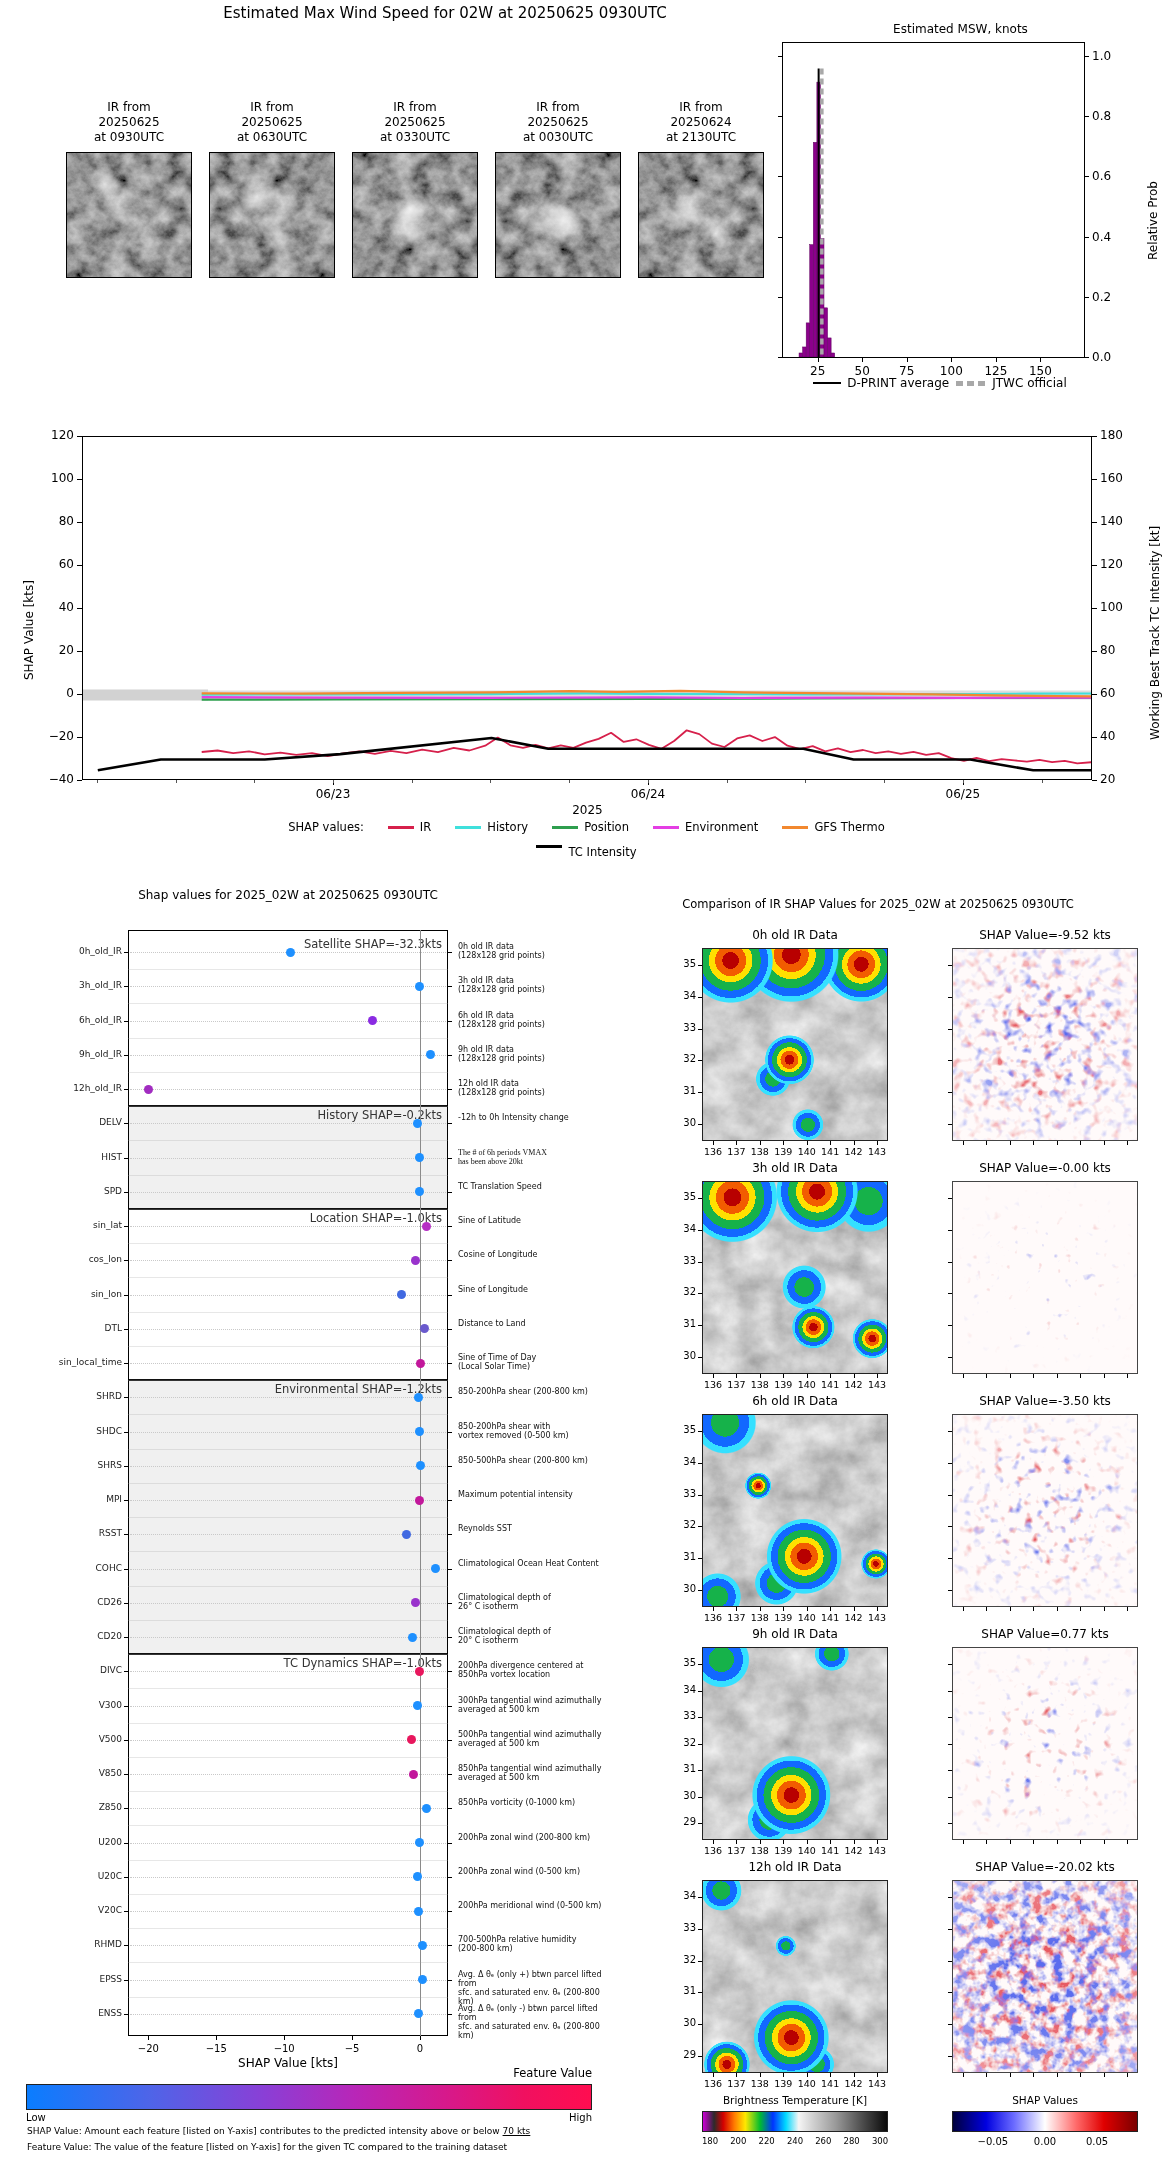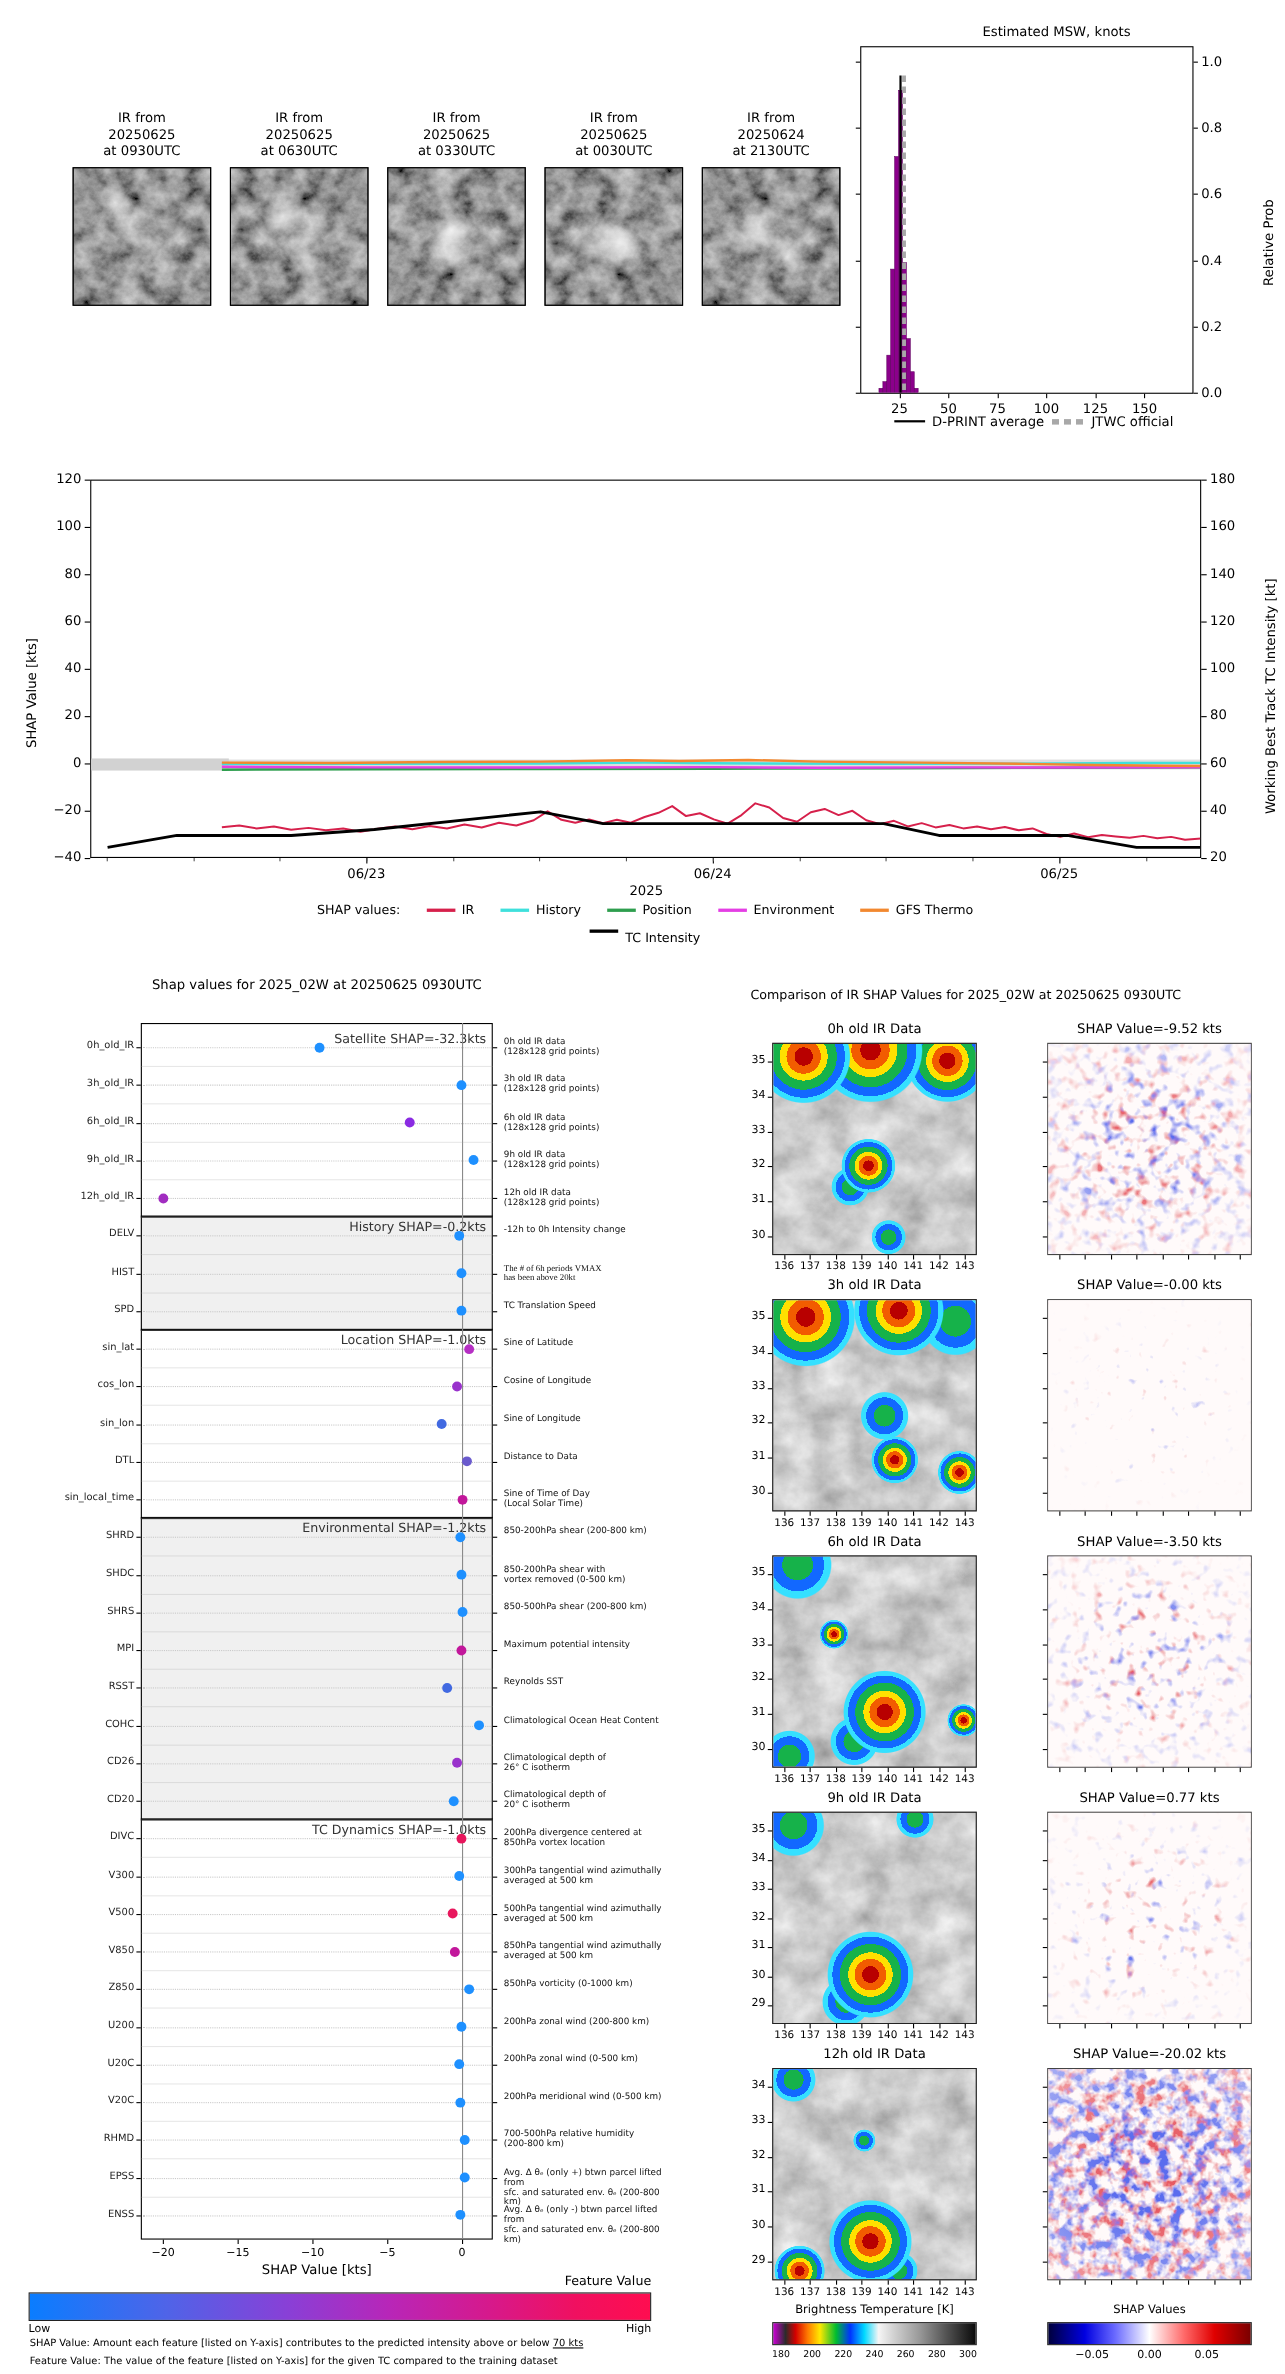--- a/index.html
+++ b/index.html
@@ -105,20 +105,21 @@
           <feColorMatrix in="n2" type="matrix" values="0 0 0 0 0.1 0 0 0 0 0.15 0 0 0 0 0.85 4 0 0 0 -1.8" result="b"></feColorMatrix>
           <feMerge>
             <feMergeNode in="bg"></feMergeNode>
             <feMergeNode in="r"></feMergeNode>
             <feMergeNode in="b"></feMergeNode>
           </feMerge>
         </filter>
     </defs>
   </svg>
 
+  <div class="abs ctr t15" style="left:60px;top:4px;width:770px;font-weight:400;">Estimated Max Wind Speed for 02W at 20250625 0930UTC</div>
   <div id="thumbStrip">
       <div style="position: absolute; left: 57px; top: 100px; width: 144px; text-align: center; font-size: 12px; line-height: 1.25;">
         <div style="position: static;">IR from</div>
         <div style="position: static;">20250625</div>
         <div style="position: static;">at 0930UTC</div>
       </div>
       <div style="position: absolute; left: 66px; top: 152px; width: 126px; height: 126px; border: 1px solid rgb(0, 0, 0); box-sizing: border-box; overflow: hidden; background: rgb(29, 29, 29);">
         <svg width="124" height="124" style="position:absolute;left:0;top:0;">
           <rect width="124" height="124" filter="url(#thumbNoise)"></rect>
         </svg>
@@ -426,21 +427,21 @@
       <div style="position: absolute; left: 0px; top: 1288.5px; width: 122px; text-align: right; font-size: 9px; color: rgb(34, 34, 34);">sin_lon</div>
       <div style="position: absolute; left: 124px; top: 1294.5px; width: 4px; height: 1px; background: rgb(0, 0, 0);"></div>
       <div style="position: absolute; left: 448px; top: 1294.5px; width: 4px; height: 1px; background: rgb(0, 0, 0);"></div>
       <div class="desc" style="position: absolute; left: 458px; top: 1284.5px; width: 150px; font-size: 8px; color: rgb(17, 17, 17);">Sine of Longitude</div>
       <div style="position: absolute; left: 397.184px; top: 1290px; width: 9px; height: 9px; border-radius: 50%; background: rgb(65, 105, 225);"></div>
       <div style="position: absolute; left: 130px; top: 1328.75px; width: 316px; height: 0px; border-top: 1px dotted rgb(201, 201, 201);"></div>
       <div style="position: absolute; left: 128px; top: 1311.62px; width: 320px; height: 1px; background: rgba(160, 160, 160, 0.25);"></div>
       <div style="position: absolute; left: 0px; top: 1322.75px; width: 122px; text-align: right; font-size: 9px; color: rgb(34, 34, 34);">DTL</div>
       <div style="position: absolute; left: 124px; top: 1328.75px; width: 4px; height: 1px; background: rgb(0, 0, 0);"></div>
       <div style="position: absolute; left: 448px; top: 1328.75px; width: 4px; height: 1px; background: rgb(0, 0, 0);"></div>
-      <div class="desc" style="position: absolute; left: 458px; top: 1318.75px; width: 150px; font-size: 8px; color: rgb(17, 17, 17);">Distance to Data</div>
+      <div class="desc" style="position: absolute; left: 458px; top: 1318.75px; width: 150px; font-size: 8px; color: rgb(17, 17, 17);">Distance to Land</div>
       <div style="position: absolute; left: 419.595px; top: 1324.25px; width: 9px; height: 9px; border-radius: 50%; background: rgb(106, 90, 205);"></div>
       <div style="position: absolute; left: 130px; top: 1363px; width: 316px; height: 0px; border-top: 1px dotted rgb(201, 201, 201);"></div>
       <div style="position: absolute; left: 128px; top: 1345.88px; width: 320px; height: 1px; background: rgba(160, 160, 160, 0.25);"></div>
       <div style="position: absolute; left: 0px; top: 1357px; width: 122px; text-align: right; font-size: 9px; color: rgb(34, 34, 34);">sin_local_time</div>
       <div style="position: absolute; left: 124px; top: 1363px; width: 4px; height: 1px; background: rgb(0, 0, 0);"></div>
       <div style="position: absolute; left: 448px; top: 1363px; width: 4px; height: 1px; background: rgb(0, 0, 0);"></div>
       <div class="desc" style="position: absolute; left: 458px; top: 1353px; width: 150px; font-size: 8px; color: rgb(17, 17, 17);">Sine of Time of Day
 (Local Solar Time)</div>
       <div style="position: absolute; left: 416.199px; top: 1358.5px; width: 9px; height: 9px; border-radius: 50%; background: rgb(194, 23, 155);"></div>
       <div style="position: absolute; left: 130px; top: 1397.25px; width: 316px; height: 0px; border-top: 1px dotted rgb(201, 201, 201);"></div>

